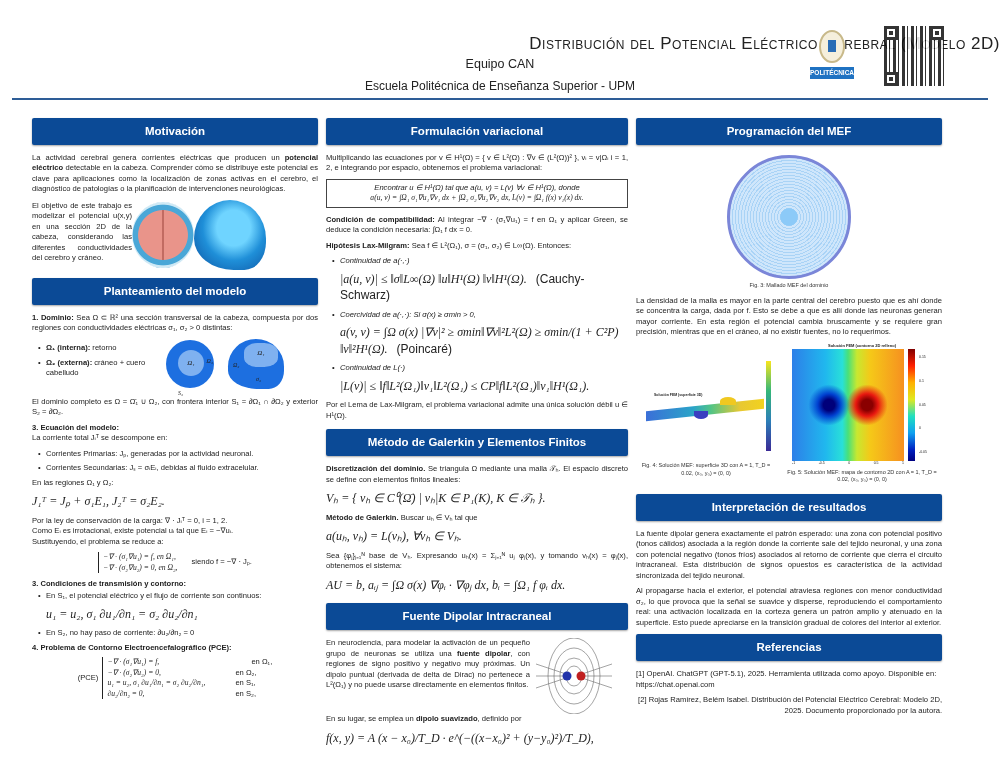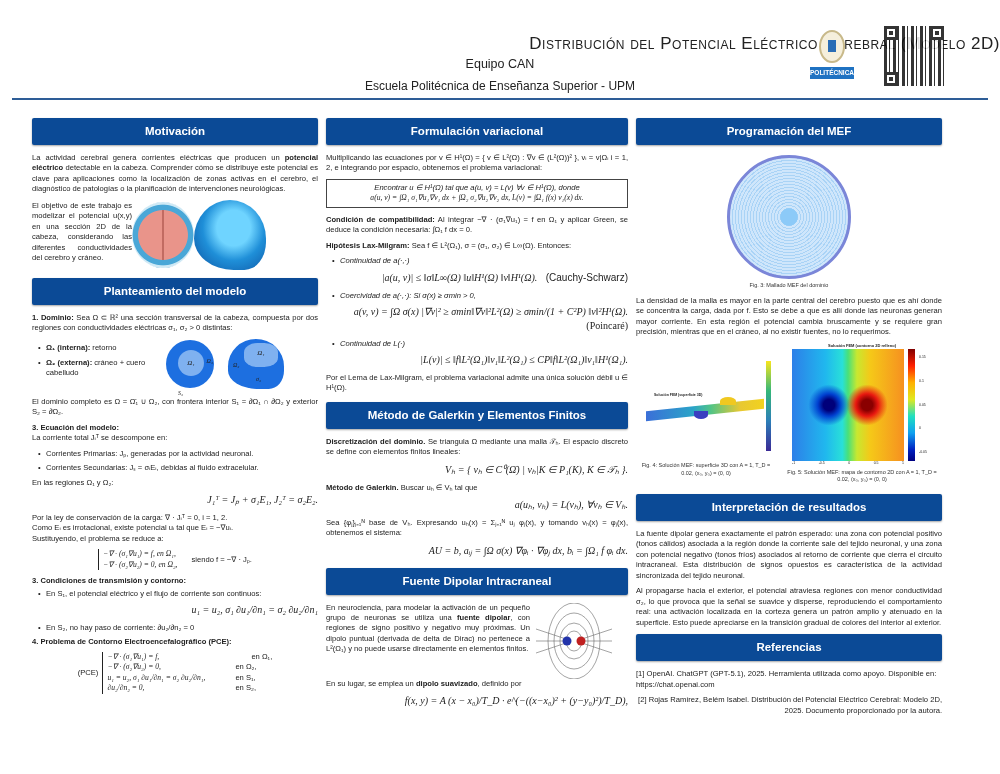--- a/index.html
+++ b/index.html
@@ -22,21 +22,21 @@
   .col{position:absolute;top:118px}
   .col1{left:32px;width:286px}
   .col2{left:326px;width:302px}
   .col3{left:636px;width:306px}
   .sec-h{background:#0b4a96;color:#fff;font-weight:bold;font-size:11.5px;text-align:center;height:27px;line-height:27px;border-radius:2px;box-shadow:0 1px 2px rgba(0,0,0,0.35);margin-bottom:8px}
   p{text-align:justify;margin-bottom:5px}
   b{font-weight:bold}
   ul{list-style:none;margin:2px 0 4px 6px}
   ul li{margin-bottom:4px;padding-left:8px;position:relative}
   ul li:before{content:"•";position:absolute;left:0}
-  .eq{text-align:right;margin:4px 0 6px;font-family:"Liberation Serif",serif;font-style:italic;font-size:10px}
+  .eq{text-align:left;margin:4px 0 6px;font-family:"Liberation Serif",serif;font-style:italic;font-size:12px}
   .box{border:1px solid #444;padding:3px 6px;margin:5px 0 7px;text-align:center}
   .cap{font-size:5.5px;text-align:center;color:#333;margin:3px 0 6px}
   .sub{font-weight:bold;margin-top:3px}
 </style>
 </head>
 <body>
 
 <div class="header">
   <div class="title">Distribución del Potencial Eléctrico Cerebral (Modelo 2D)</div>
   <div class="team">Equipo CAN</div>
@@ -136,21 +136,21 @@
   <div class="box">
     <div style="font-style:italic">Encontrar u ∈ H¹(Ω) tal que a(u, v) = L(v)     ∀v ∈ H¹(Ω), donde</div>
     <div class="math" style="">a(u, v) = ∫Ω₁ σ₁∇u₁∇v₁ dx + ∫Ω₂ σ₂∇u₂∇v₂ dx,   L(v) = ∫Ω₁ f(x) v₁(x) dx.</div>
   </div>
   <p><b>Condición de compatibilidad:</b><span> Al integrar −∇ · (σ₁∇u₁) = f en Ω₁ y aplicar Green, se deduce la condición necesaria: ∫Ω₁ f dx = 0.</span></p>
   <p><b>Hipótesis Lax-Milgram:</b><span> Sea f ∈ L²(Ω₁),   σ = (σ₁, σ₂) ∈ L∞(Ω). Entonces:</span></p>
   <ul>
     <li><i>Continuidad de a(·,·)</i>
       <div class="eq"><span>|a(u, v)| ≤ ‖σ‖L∞(Ω) ‖u‖H¹(Ω) ‖v‖H¹(Ω).</span> <span style="font-style:normal;font-family:'Liberation Sans',sans-serif;margin-left:6px">(Cauchy-Schwarz)</span></div></li>
     <li><i>Coercividad de a(·,·): Si σ(x) ≥ σmin &gt; 0,</i>
-      <div class="eq"><span>a(v, v) = ∫Ω σ(x) |∇v|² ≥ σmin‖∇v‖²L²(Ω) ≥ σmin/(1 + C²P) ‖v‖²H¹(Ω).</span> <span style="font-style:normal;font-family:Liberation Serif, serif;">(Poincaré)</span></div></li>
+      <div class="eq"><span>a(v, v) = ∫Ω σ(x) |∇v|² ≥ σmin‖∇v‖²L²(Ω) ≥ σmin/(1 + C²P) ‖v‖²H¹(Ω).</span> <span style="font-style:normal;font-family:Liberation Sans, sans-serif;margin-left:6px">(Poincaré)</span></div></li>
     <li><i>Continuidad de L(·)</i>
       <div class="eq">|L(v)| ≤ ‖f‖L²(Ω₁)‖v₁‖L²(Ω₁) ≤ CP‖f‖L²(Ω₁)‖v₁‖H¹(Ω₁).</div></li>
   </ul>
   <p>Por el Lema de Lax-Milgram, el problema variacional admite una única solución débil u ∈ H¹(Ω).</p>
 
   <div class="sec-h" style="margin-top:8px">Método de Galerkin y Elementos Finitos</div>
   <p><b>Discretización del dominio.</b><span> Se triangula Ω mediante una malla 𝒯ₕ. El espacio discreto se define con elementos finitos lineales:</span></p>
   <div class="eq">Vₕ = { vₕ ∈ C⁰(Ω̄) | vₕ|K ∈ P₁(K),  K ∈ 𝒯ₕ }.</div>
   <p><b>Método de Galerkin.</b><span> Buscar uₕ ∈ Vₕ tal que</span></p>
   <div class="eq">a(uₕ, vₕ) = L(vₕ),    ∀vₕ ∈ Vₕ.</div>

